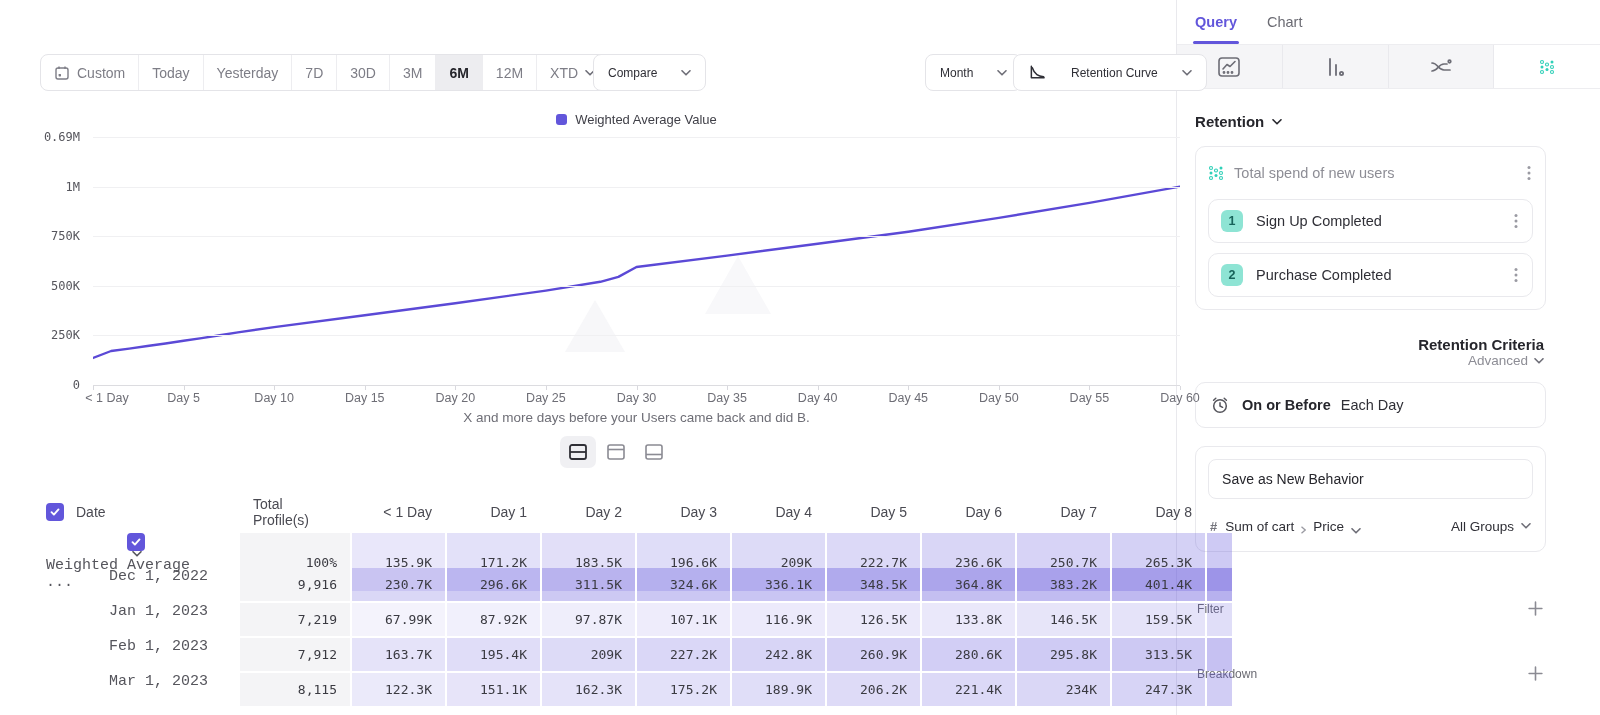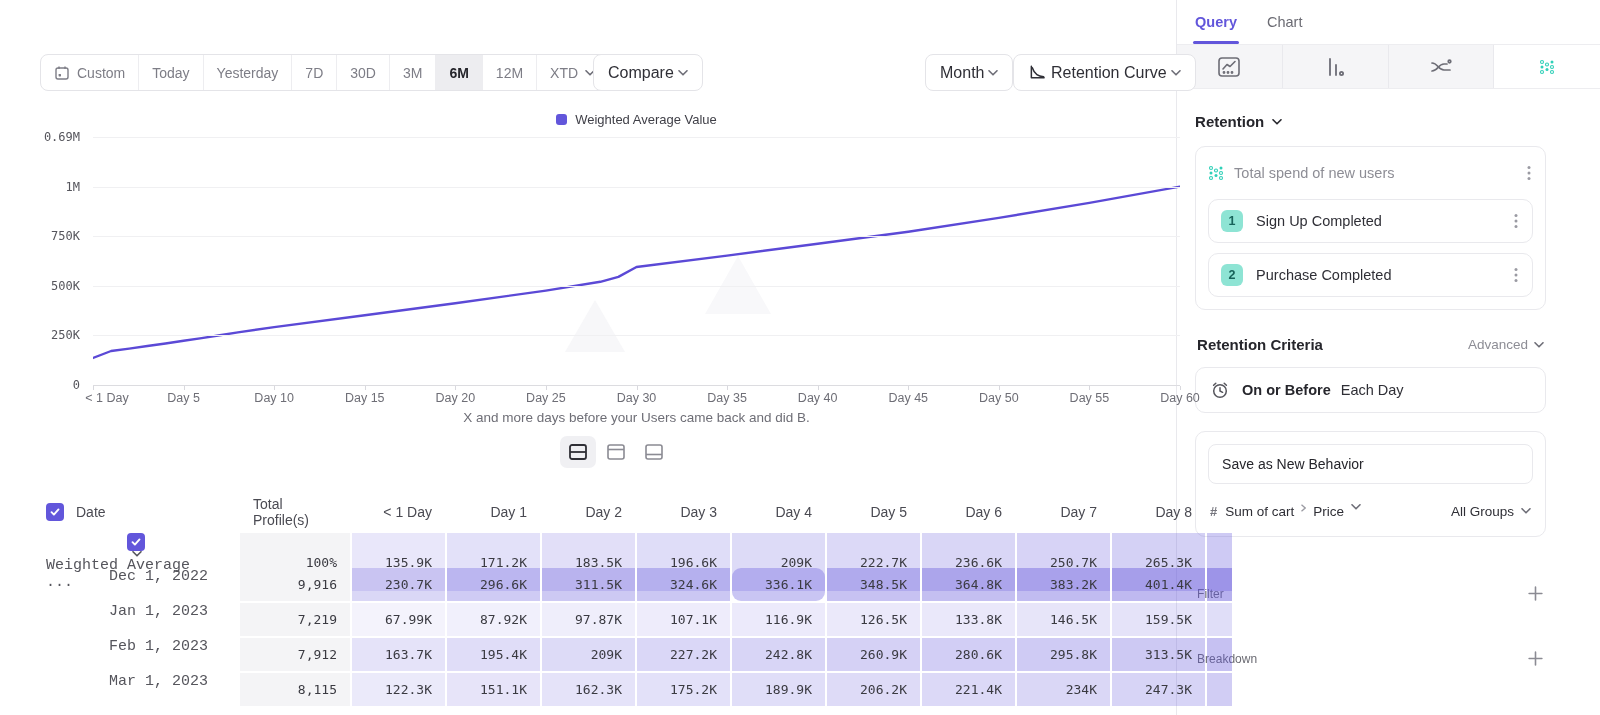--- a/index.html
+++ b/index.html
@@ -17,23 +17,23 @@
     display:flex; align-items:stretch; border:1px solid #e4e4e8; border-radius:8px;
     background:#fff; overflow:hidden;
   }
   .range-item {
     display:flex; align-items:center; gap:7px; padding:0 13px; font-size:14px;
     color:#7d7d86; border-right:1px solid #ededf0; cursor:pointer; white-space:nowrap;
   }
   .range-item:last-child { border-right:none; }
   .range-item.selected { background:#ededf0; color:#26262c; font-weight:bold; }
   .btn {
-    position:absolute; top:54px; height:37px; display:flex; align-items:center; gap:4px;
+    position:absolute; top:54px; height:37px; display:flex; align-items:center; gap:24px;
     padding:0 14px; border:1px solid #e4e4e8; border-radius:8px; background:#fff;
-    font-size:16px; color:#2f2f36; cursor:pointer; white-space:nowrap;
+    font-size:12px; color:#2f2f36; cursor:pointer; white-space:nowrap;
   }
   .chev { color:#6e6e77; display:inline-flex; }
 
   
   .legend { position:absolute; left:93px; top:112px; width:1087px; display:flex; justify-content:center; align-items:center; gap:8px; font-size:13px; color:#3f3f47; }
   .legend-swatch { width:11px; height:11px; border-radius:3px; }
   .ylabel { position:absolute; width:58px; text-align:right; font-family:"DejaVu Sans Mono", monospace; font-size:12px; color:#55555c; }
   .gridline { position:absolute; left:93px; width:1087px; height:1px; background:#f0f0f2; }
   .axis-base { position:absolute; left:93px; width:1087px; height:1px; background:#dcdce0; top:385px; }
   .xtick { position:absolute; width:1px; height:4px; background:#d9d9de; top:386px; }
@@ -75,21 +75,21 @@
   .p-body { padding:0 54px 0 18px; }
   .section-head { display:flex; align-items:center; gap:8px; margin:24px 0 16px 0; font-size:15px; font-weight:bold; color:#26262c; cursor:pointer; }
   .card { border:1px solid #e9e9ed; border-radius:10px; }
   .b-card { padding:10px 12px 12px 12px; }
   .b-head { display:flex; align-items:center; gap:10px; height:32px; color:#8d8d95; font-size:14.5px; }
   .b-head .grow, .grow { flex:1; }
   .kebab { color:#9a9aa2; cursor:pointer; display:inline-flex; padding:2px; }
   .step-card { display:flex; align-items:center; gap:13px; height:44px; padding:0 12px; margin-top:10px; border:1px solid #e9e9ed; border-radius:10px; background:#fff; cursor:pointer; }
   .step-badge { width:22px; height:22px; border-radius:6px; background:#8ee4d4; color:#17635a; font-size:12.5px; font-weight:bold; display:flex; align-items:center; justify-content:center; }
   .step-label { flex:1; font-size:14.5px; color:#2f2f36; }
-  .criteria-head { display:flex; align-items:center; margin:26px 2px 14px 2px; }
+  .criteria-head { display:flex; align-items:flex-end; margin:26px 2px 14px 2px;flex-direction:column; }
   .criteria-title { font-size:15px; font-weight:bold; color:#26262c; flex:1; }
   .adv { display:flex; align-items:center; gap:6px; font-size:13.5px; color:#8d8d95; cursor:pointer; }
   .timing-card { display:flex; align-items:center; gap:12px; height:46px; padding:0 14px; font-size:14.5px; cursor:pointer; }
   .timing-primary { font-weight:bold; color:#26262c; }
   .timing-secondary { color:#2f2f36; margin-left:6px; }
   .lower-card { margin-top:18px; padding:12px; }
   .save-box { border:1px solid #e9e9ed; border-radius:8px; height:40px; display:flex; align-items:center; padding:0 13px; font-size:14px; color:#26262c; cursor:pointer; background:#fff; }
   .measure-row { display:flex; align-items:center; gap:8px; height:26px; margin-top:14px; padding:0 2px; font-size:13.5px; color:#2f2f36; cursor:pointer; }
   .hash { color:#75757d; font-size:13px; font-weight:bold; }
   .pb-row { display:flex; align-items:center; margin-top:48px; padding:0 2px; font-size:12px; color:#6b6b73; }
@@ -259,21 +259,21 @@
         </div>
         <div class="t-row">
           <div class="cell date-cell" style="padding-left: 92px;">
             <span>Dec 1, 2022</span>
           </div>
           <div class="cell total-cell">9,916</div>
           <div class="cell" style="background: rgba(99, 86, 219, 0.24);">230.7K</div>
           <div class="cell" style="background: rgba(99, 86, 219, 0.306);">296.6K</div>
           <div class="cell" style="background: rgba(99, 86, 219, 0.32);">311.5K</div>
           <div class="cell" style="background: rgba(99, 86, 219, 0.333);">324.6K</div>
-          <div class="cell" style="background: rgba(99, 86, 219, 0.345); border-radius: 9px;">336.1K</div>
+          <div class="cell" style="background: rgba(99, 86, 219, 0.345);">336.1K</div>
           <div class="cell" style="background: rgba(99, 86, 219, 0.36);">348.5K</div>
           <div class="cell" style="background: rgba(99, 86, 219, 0.376);">364.8K</div>
           <div class="cell" style="background: rgba(99, 86, 219, 0.396);">383.2K</div>
           <div class="cell" style="background: rgba(99, 86, 219, 0.41);">401.4K</div>
           <div style="background: rgba(99, 86, 219, 0.463);"></div>
         </div>
         <div class="t-row">
           <div class="cell date-cell" style="padding-left: 92px;">
             <span>Jan 1, 2023</span>
           </div>
@@ -501,21 +501,21 @@
           <span class="timing-secondary">Each Day</span>
         </span>
       </div>
 
       <div class="card lower-card">
         <div class="save-box">
           <span>Save as New Behavior</span>
         </div>
         <div class="measure-row">
           <span class="hash">#</span>
-          <span style="display:flex; align-items:flex-start; gap:7px;">
+          <span style="display:flex; align-items:flex-end; gap:7px;">
             <span>Sum of cart</span>
             <span style="display:inline-flex;">
                 <svg width="5" height="8" viewBox="0 0 5 8">
                   <path d="M0.5 0.8 L4.2 4 L0.5 7.2" fill="none" stroke="#9a9aa2" stroke-width="1.3"></path>
                 </svg>
               </span>
             <span>Price</span>
             <span class="chev">
                 <svg width="10" height="6" viewBox="0 0 10 6">
                   <path d="M1 0.8 L5 4.8 L9 0.8" fill="none" stroke="currentColor" stroke-width="1.6" stroke-linecap="round" stroke-linejoin="round"></path>

